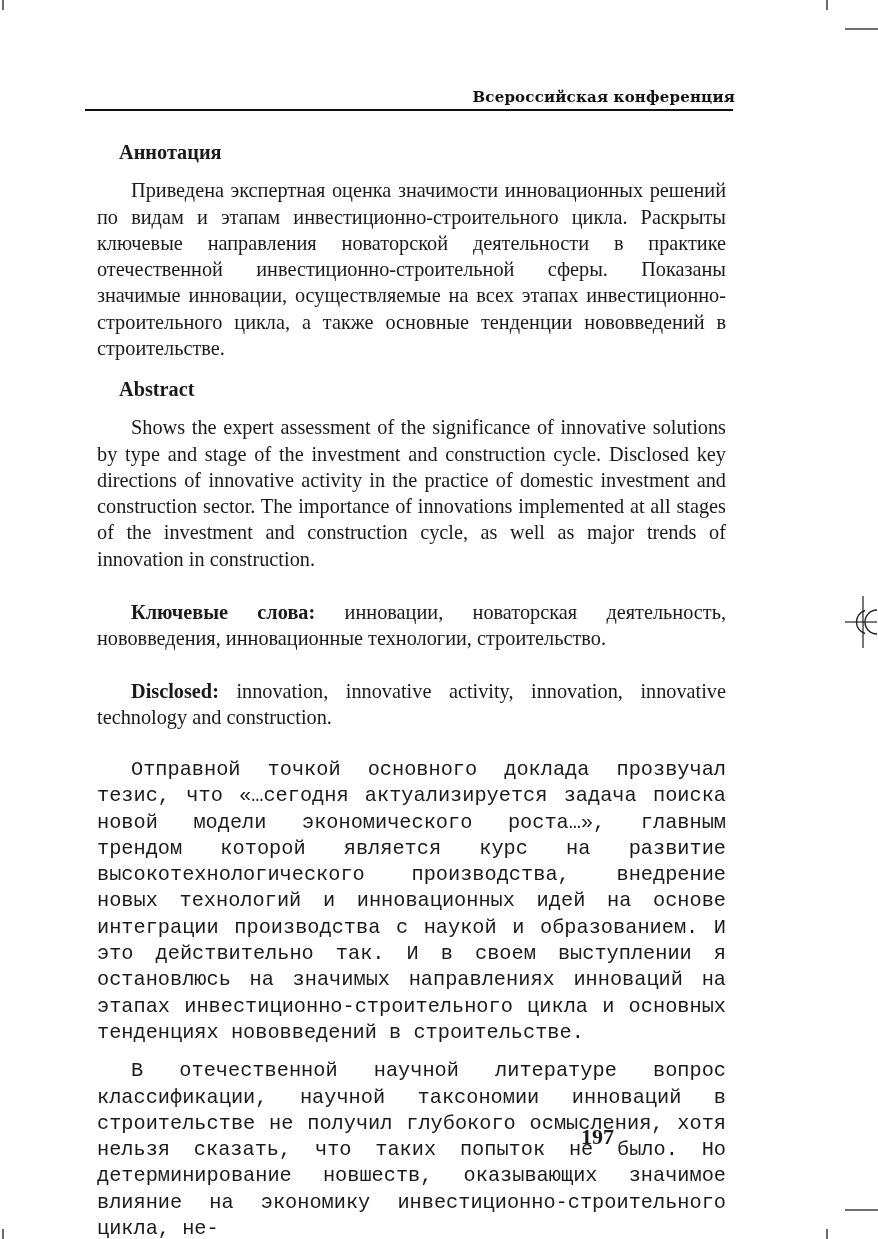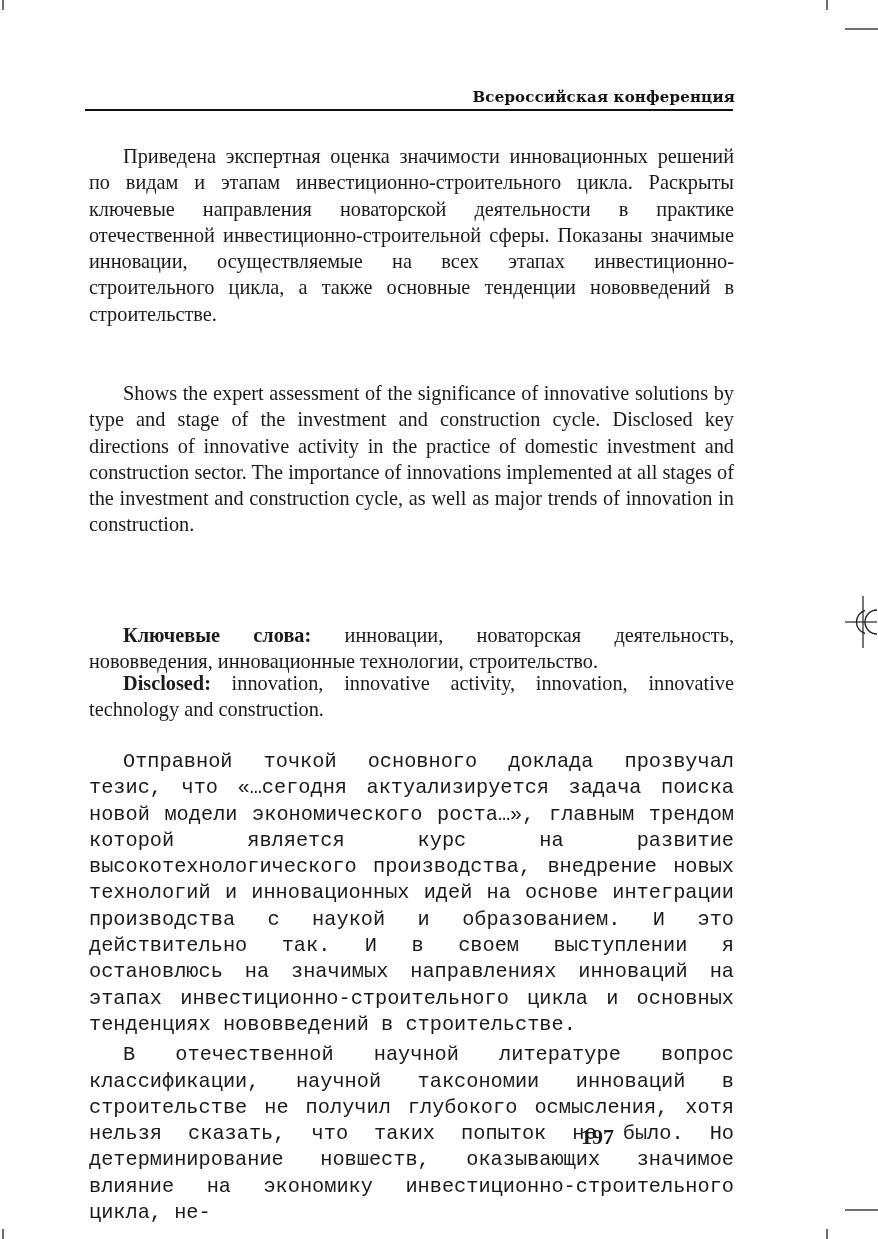--- a/index.html
+++ b/index.html
@@ -9,21 +9,21 @@
   }
   .crop { position: absolute; background: #6e6e6e; }
   .header {
     position: absolute; left: 85px; top: 88px; width: 650px;
     text-align: right; font-family: "DejaVu Serif", serif; font-weight: bold;
     font-size: 15px; letter-spacing: 0.2px; color: #111;
   }
   .header-rule { position: absolute; left: 85px; top: 109px; width: 648px; height: 2px; background: #111; }
   .text { position: absolute; left: 85px; width: 653px; font-size: 20.3px; line-height: 26.3px; }
   .heading { font-weight: bold; padding-left: 34px; }
-  .para { text-align: justify; text-indent: 34px; margin: 4px; hyphens: manual; }
+  .para { text-align: justify; text-indent: 34px; margin: 12px; hyphens: manual; }
   .kw-label { font-weight: bold; }
   .page-num {
     position: absolute; left: 581px; width: 137px; top: 1124px;
     text-align: left; font-weight: bold; font-size: 22px;
   }
   .reg-mark { position: absolute; left: 843px; top: 596px; width: 34px; height: 52px; }
 </style>
 </head>
 <body>
 
@@ -38,28 +38,30 @@
   <line x1="20" y1="0" x2="20" y2="52" stroke="#777" stroke-width="2"></line>
   <line x1="2" y1="26" x2="34" y2="26" stroke="#222" stroke-width="1.2"></line>
   <path d="M34 14 A12 12 0 0 0 34 38" fill="none" stroke="#222" stroke-width="1.4"></path>
   <path d="M22 14.5 A12 12 0 0 0 22 37.5" fill="none" stroke="#222" stroke-width="1.4"></path>
 </svg>
 
 <div class="header">Всероссийская конференция</div>
 <div class="header-rule"></div>
 
 <div class="text" style="top:139px;">
+  <div class="heading">Аннотация</div>
   <p class="para">Приведена экспертная оценка значимости инновационных решений по видам и этапам инвестиционно-строительного цикла. Раскрыты ключевые направления новаторской деятельности в практике отечественной инвестиционно-строительной сферы. Показаны значимые инновации, осуществляемые на всех этапах инвестиционно-строительного цикла, а также основные тенденции нововведений в строительстве.</p>
 </div>
 
 <div class="text" style="top:376px;">
+  <div class="heading">Abstract</div>
   <p class="para">Shows the expert assessment of the significance of innovative solutions by type and stage of the investment and construction cycle. Disclosed key directions of innovative activity in the practice of domestic investment and construction sector. The importance of innovations implemented at all stages of the investment and construction cycle, as well as major trends of innovation in construction.</p>
 </div>
 
-<div class="text" style="top:618px;">
+<div class="text" style="top:587px;">
   <p class="para"><span class="kw-label">Ключевые слова:</span><span> инновации, новаторская деятельность, нововведения, инновационные технологии, строительство.</span></p>
 </div>
 
 <div class="text" style="top:666px;">
   <p class="para"><span class="kw-label">Disclosed:</span><span> innovation, innovative activity, innovation, innovative technology and construction.</span></p>
 </div>
 
 <div class="text" style="top:745px;font-family:Liberation Mono, monospace;">
   <p class="para">Отправной точкой основного доклада прозвучал тезис, что «…сегодня актуализируется задача поиска новой модели экономического роста…», главным трендом которой является курс на развитие высокотехнологического производства, внедрение новых технологий и инновационных идей на основе интеграции производства с наукой и образованием. И это действительно так. И в своем выступлении я остановлюсь на значимых направлениях инноваций на этапах инвестиционно-строительного цикла и основных тенденциях нововведений в строительстве.</p>
   <p class="para">В отечественной научной литературе вопрос классификации, научной таксономии инноваций в строительстве не получил глубокого осмысления, хотя нельзя сказать, что таких попыток не было. Но детерминирование новшеств, оказывающих значимое влияние на экономику инвестиционно-строительного цикла, не-</p>

